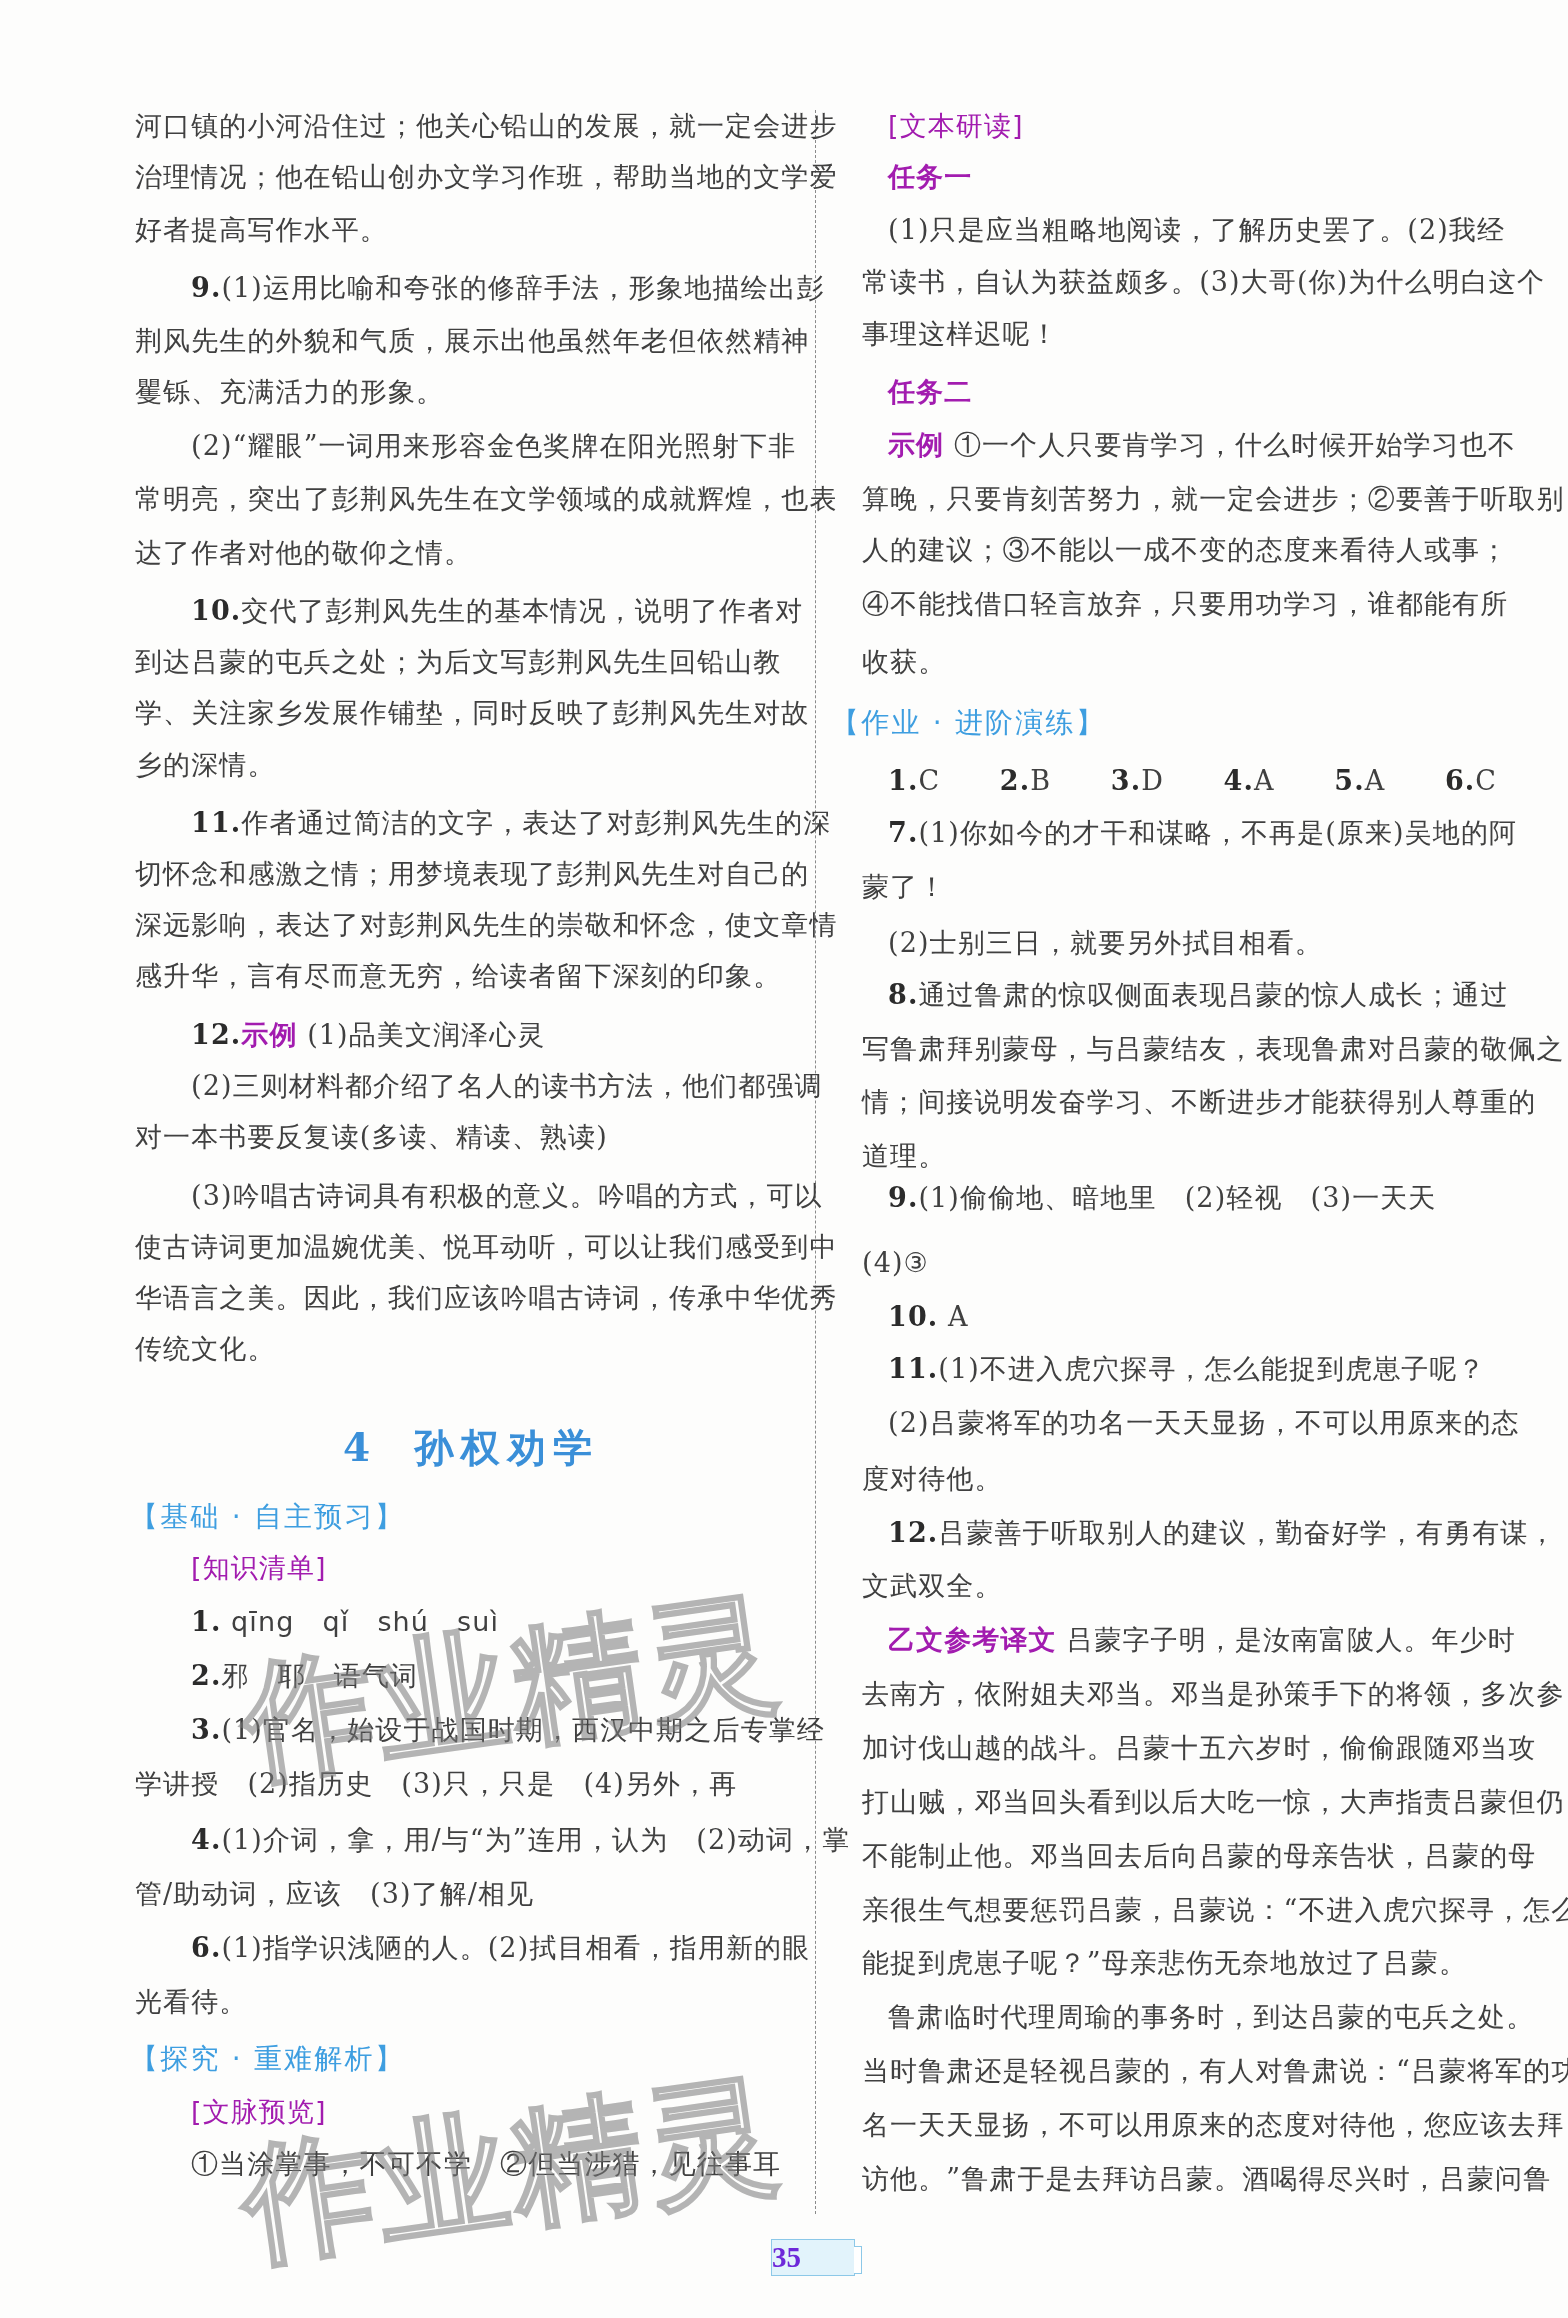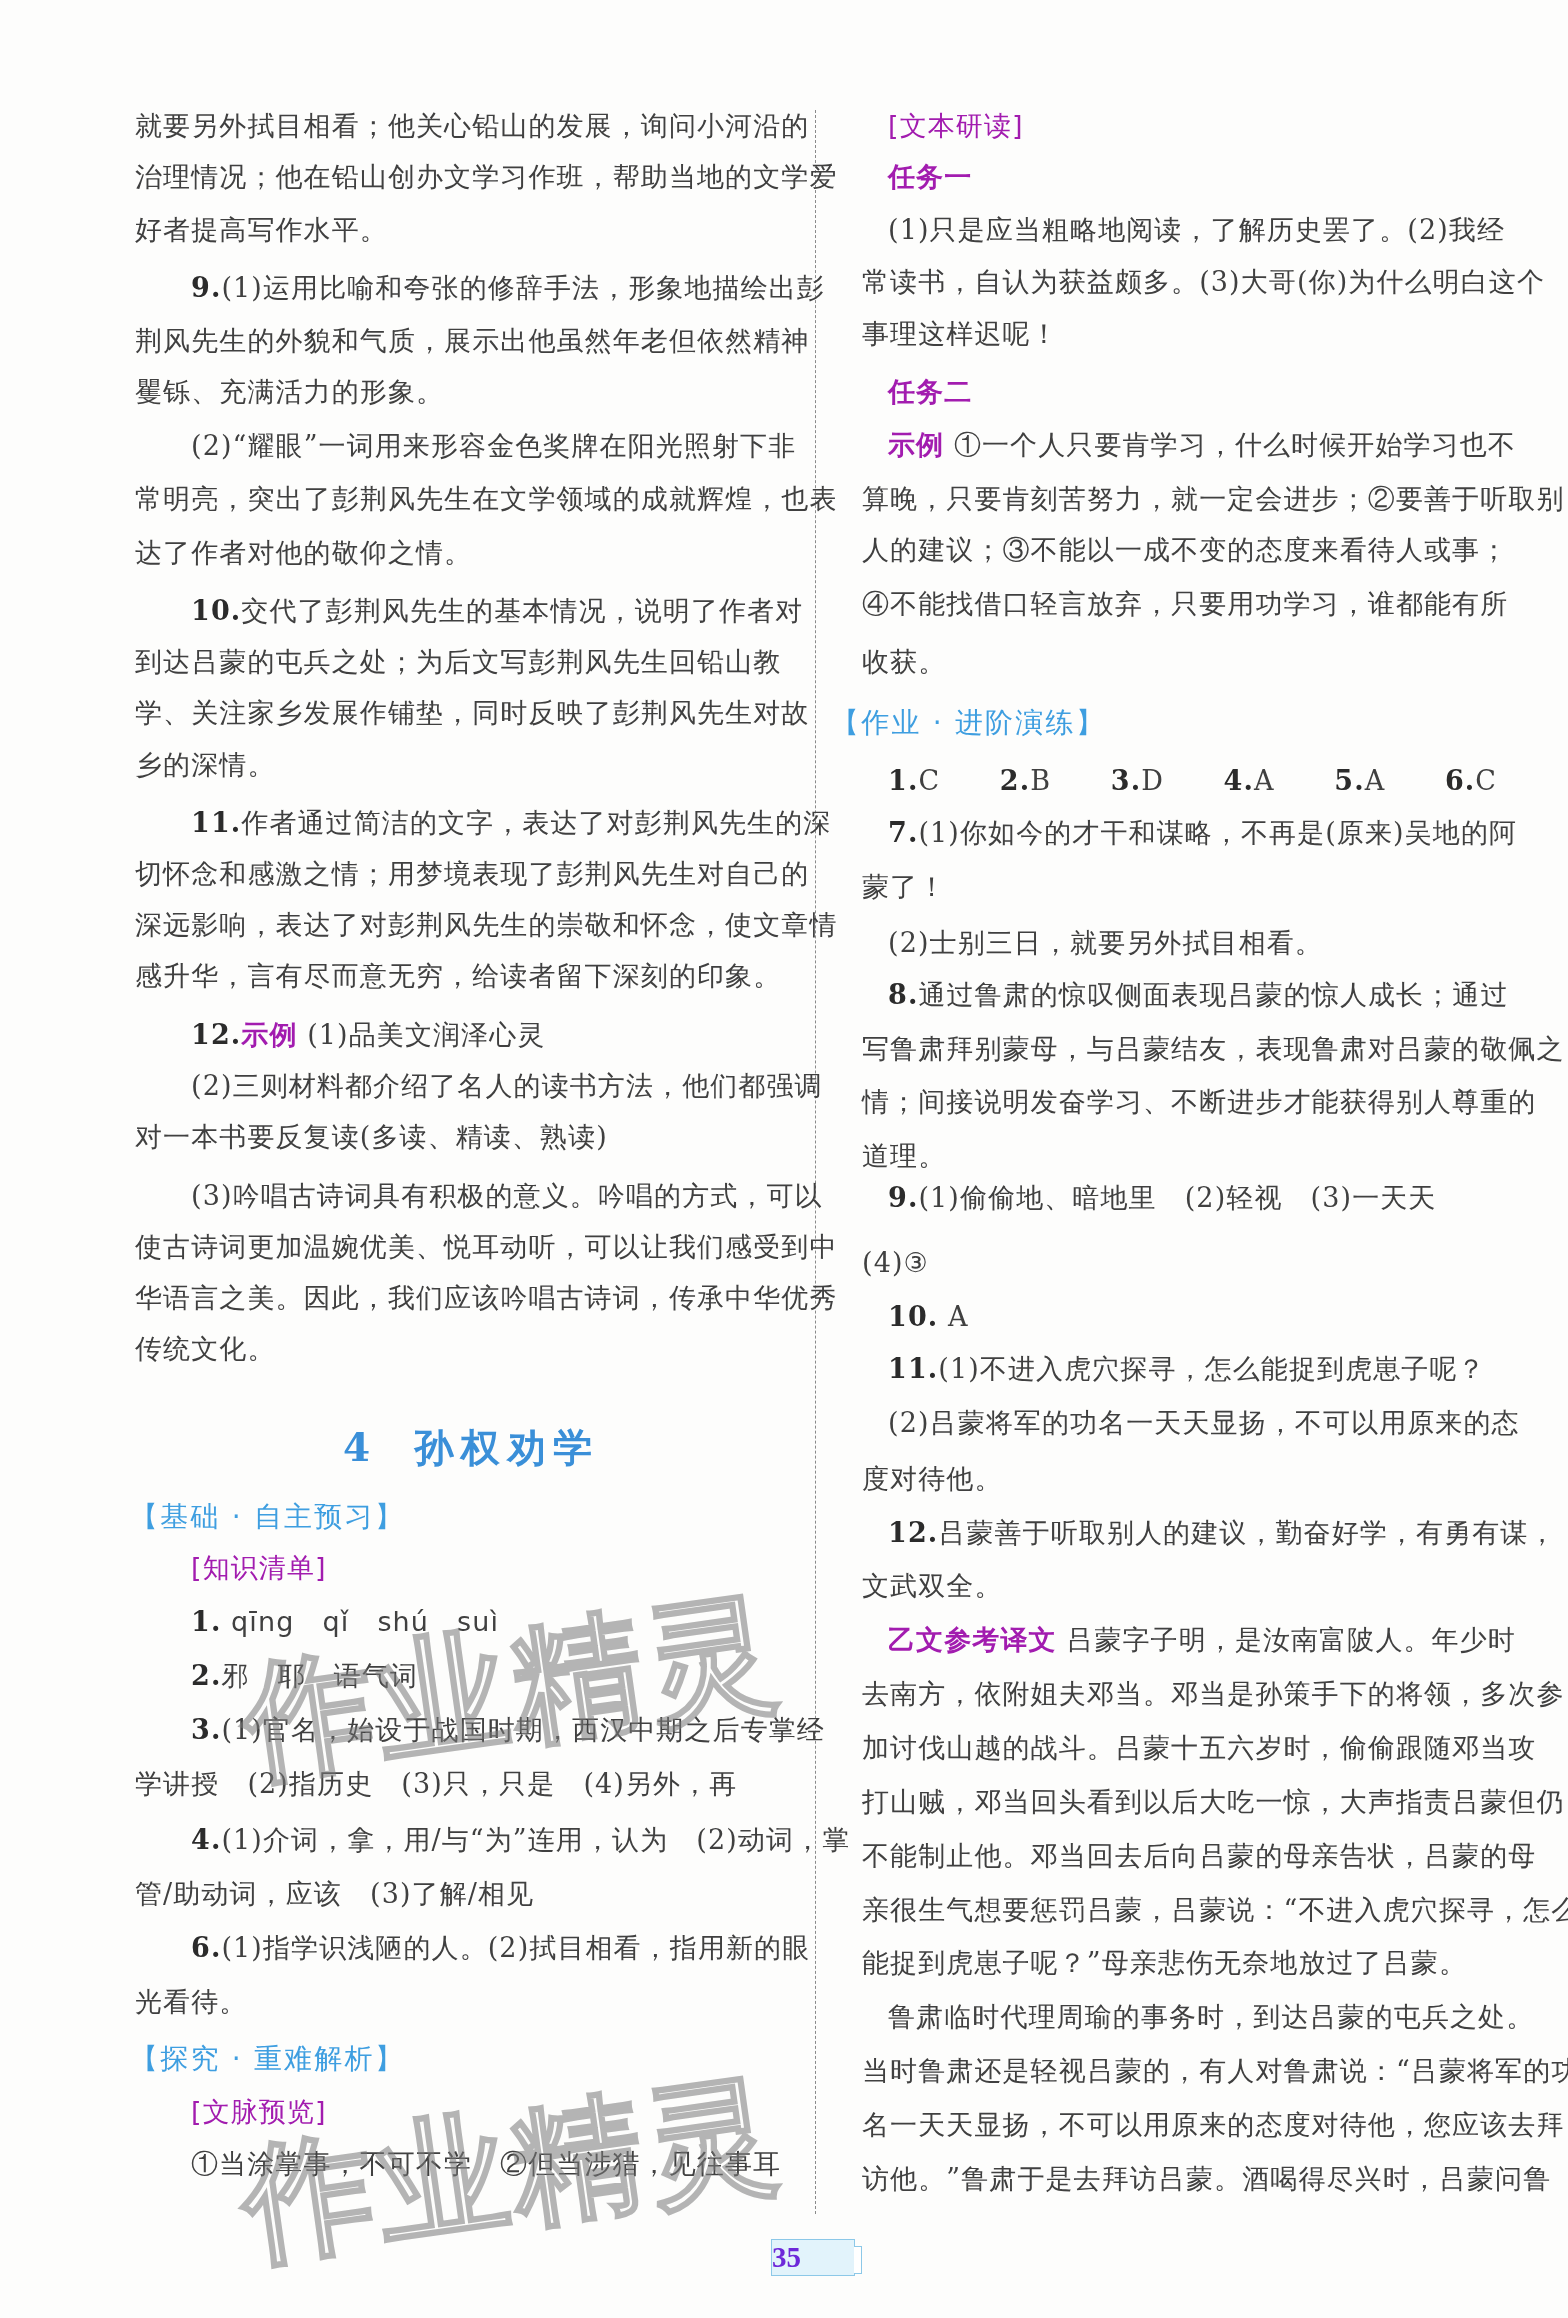--- a/index.html
+++ b/index.html
@@ -23,21 +23,21 @@
              text-align:left; font-size:29px; font-weight:bold; line-height:35px; color:#6d28d9; font-family:Liberation Serif, serif; }
   .pagenum-tab { position:absolute; left:854px; top:2246px; width:7.3px; height:26px; border:1.5px solid #8cc8e8; border-left:none; background:#fff; }
 </style>
 </head>
 <body>
 
 <div class="page">
 
   <div class="divider"></div>
 
-  <div class="line left" style="top:108px">就要另外拭目相看；他关心铅山的发展，询问小河沿的</div>
+  <div class="line left" style="top:108px">河口镇的小河沿住过；他关心铅山的发展，就一定会进步</div>
   <div class="line left" style="top:159px">治理情况；他在铅山创办文学习作班，帮助当地的文学爱</div>
   <div class="line left" style="top:212px">好者提高写作水平。</div>
 
   <div class="line left ind" style="top:270px"><span class="bold">9.</span><span>(1)运用比喻和夸张的修辞手法，形象地描绘出彭</span></div>
   <div class="line left" style="top:323px">荆风先生的外貌和气质，展示出他虽然年老但依然精神</div>
   <div class="line left" style="top:374px">矍铄、充满活力的形象。</div>
   <div class="line left ind" style="top:428px">(2)“耀眼”一词用来形容金色奖牌在阳光照射下非</div>
   <div class="line left" style="top:481px">常明亮，突出了彭荆风先生在文学领域的成就辉煌，也表</div>
   <div class="line left" style="top:535px">达了作者对他的敬仰之情。</div>
 

